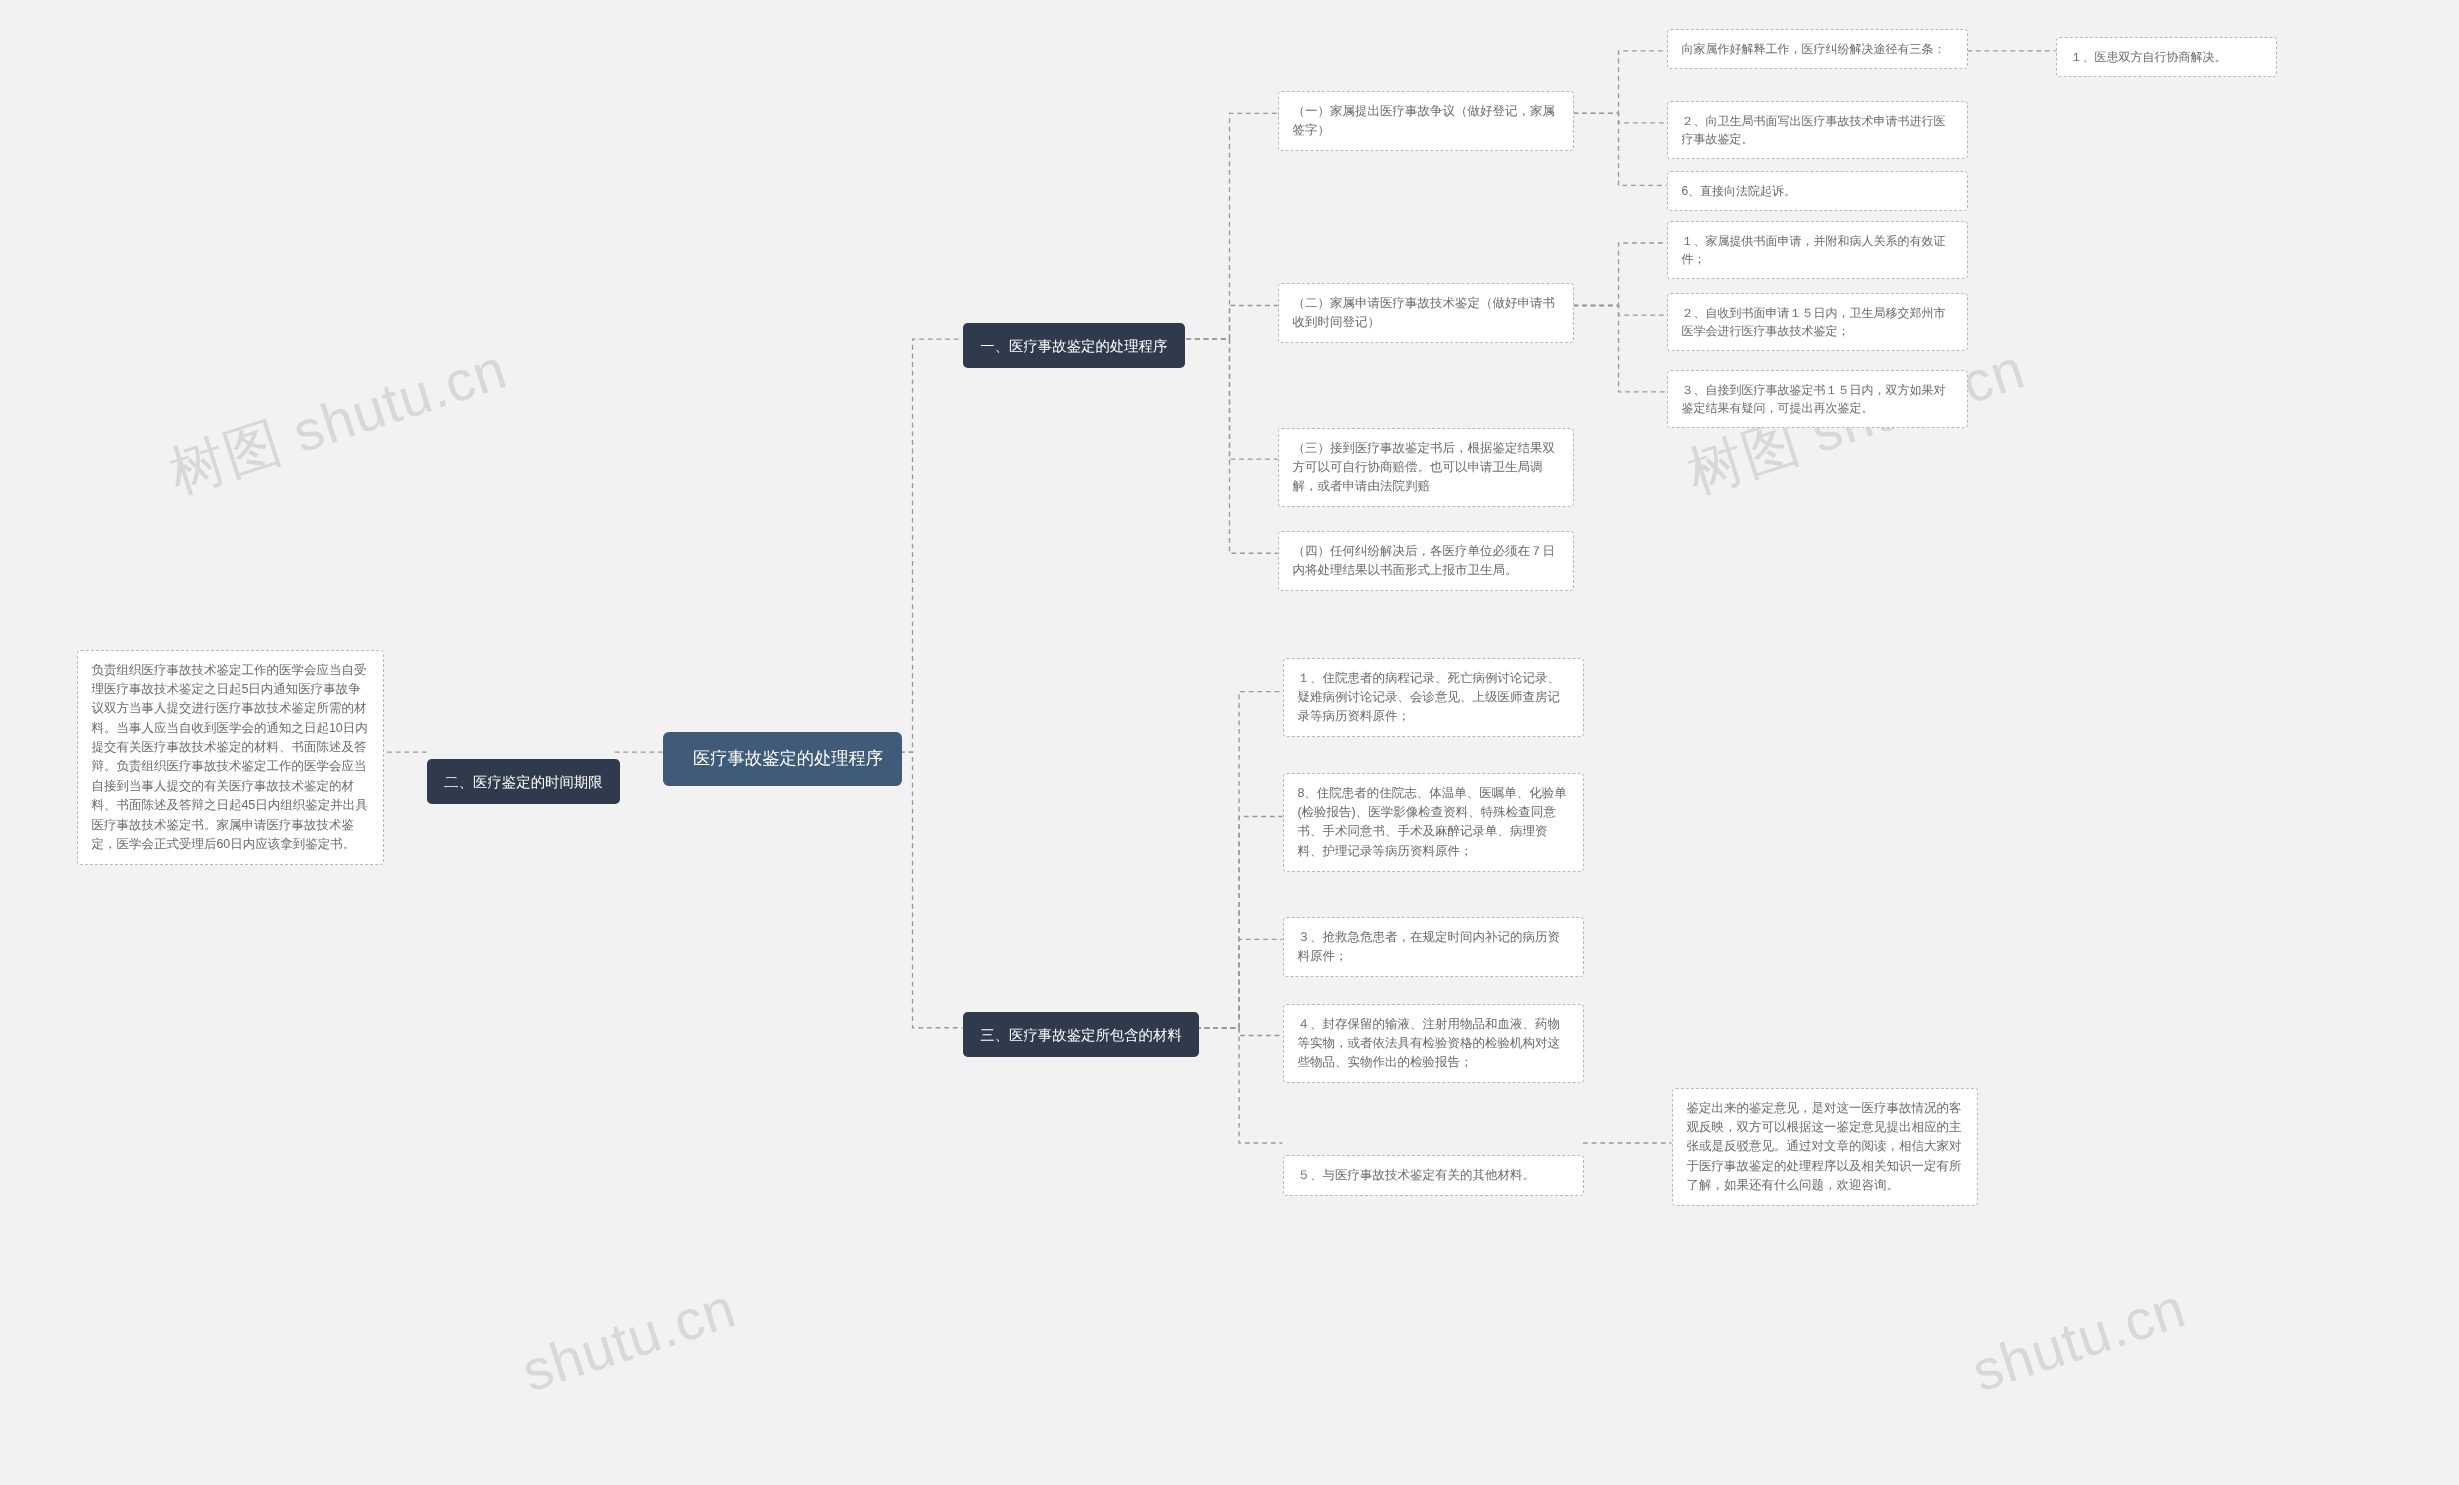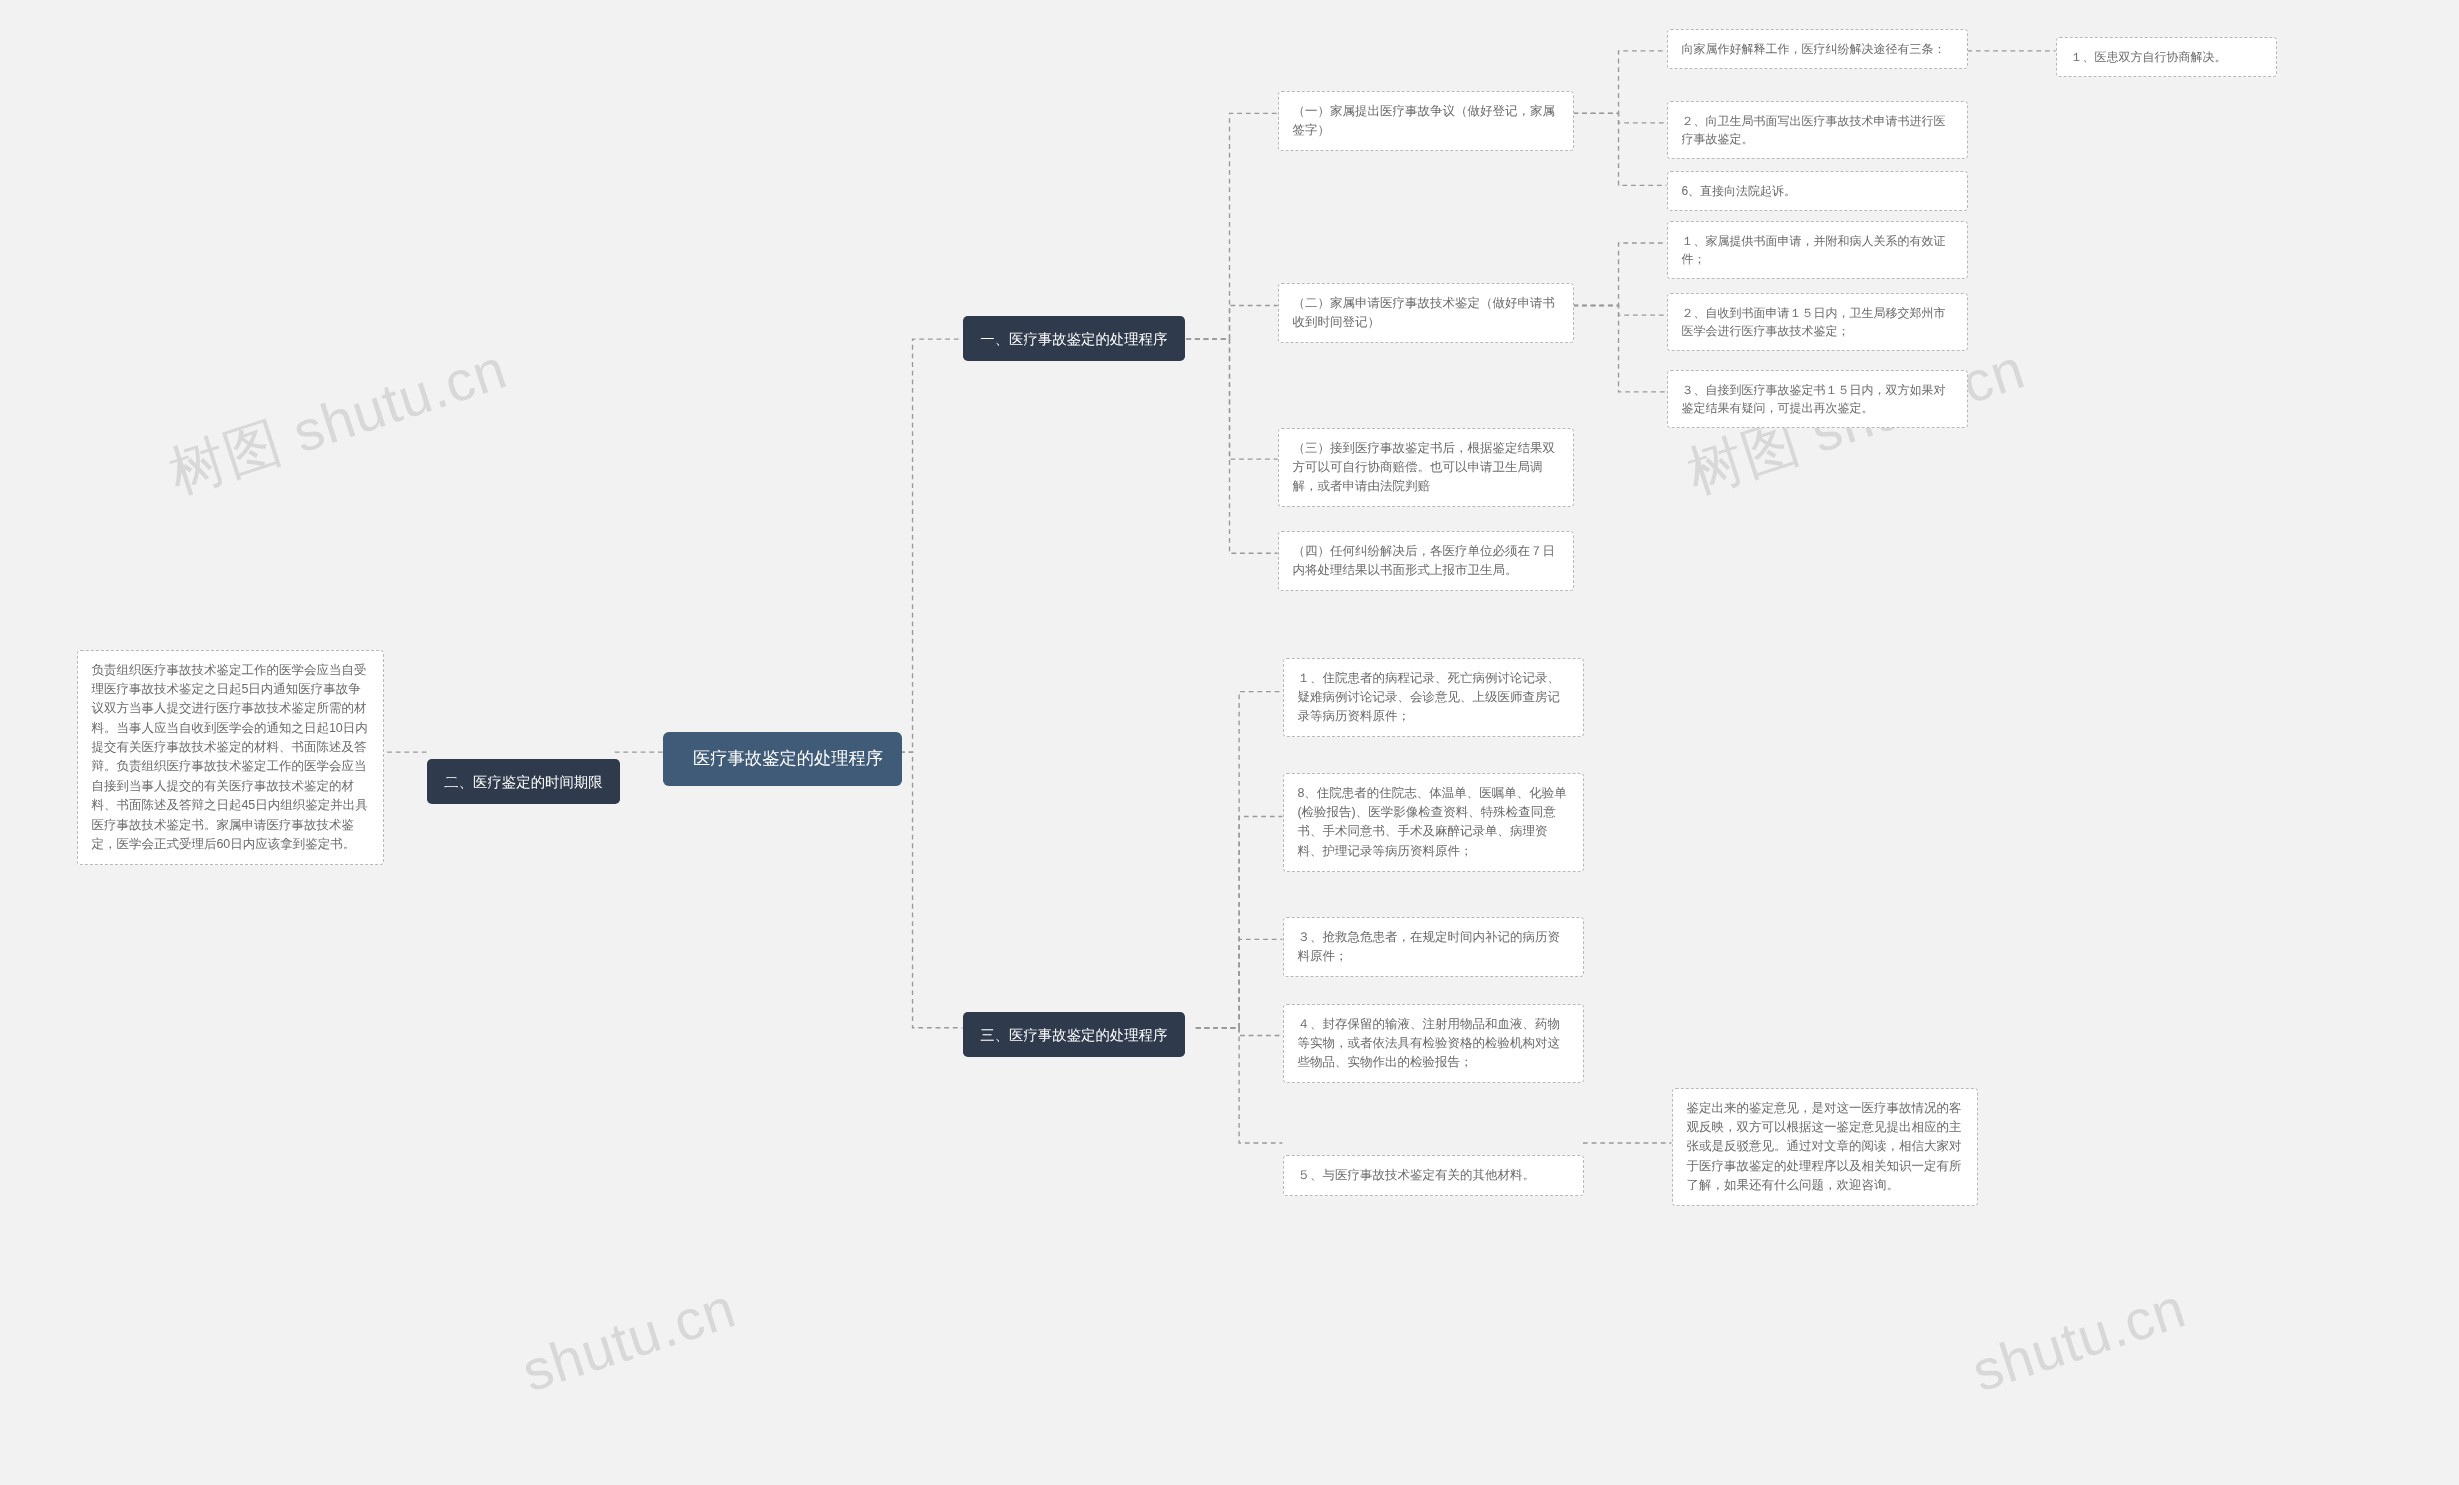--- a/index.html
+++ b/index.html
@@ -106,37 +106,37 @@
   <path d="M 1245 1070 L 1290 1070 L 1290 1190 L 1335 1190"></path>
 
   <path d="M 1648 1190 L 1695 1190 L 1740 1190"></path>
 </svg>
 
 <div class="node root" style="left:663px; top:732px;padding-left:30px;">医疗事故鉴定的处理程序</div>
 
 <div class="node branch" style="left:427px; top:751px;margin-top:8px;">二、医疗鉴定的时间期限</div>
 <div class="node leaf" style="left:77px; top:650px; width:307px;">负责组织医疗事故技术鉴定工作的医学会应当自受理医疗事故技术鉴定之日起5日内通知医疗事故争议双方当事人提交进行医疗事故技术鉴定所需的材料。当事人应当自收到医学会的通知之日起10日内提交有关医疗事故技术鉴定的材料、书面陈述及答辩。负责组织医疗事故技术鉴定工作的医学会应当自接到当事人提交的有关医疗事故技术鉴定的材料、书面陈述及答辩之日起45日内组织鉴定并出具医疗事故技术鉴定书。家属申请医疗事故技术鉴定，医学会正式受理后60日内应该拿到鉴定书。</div>
 
-<div class="node branch" style="left:963px; top:316px;font-family:Liberation Serif, serif;">一、医疗事故鉴定的处理程序</div>
+<div class="node branch" style="left:963px; top:323px;font-family:Liberation Serif, serif;">一、医疗事故鉴定的处理程序</div>
 
 <div class="node leaf" style="left:1278px; top:91px; width:296px;">（一）家属提出医疗事故争议（做好登记，家属签字）</div>
 <div class="node leaf" style="left:1278px; top:283px; width:296px;">（二）家属申请医疗事故技术鉴定（做好申请书收到时间登记）</div>
 <div class="node leaf" style="left:1278px; top:428px; width:296px;">（三）接到医疗事故鉴定书后，根据鉴定结果双方可以可自行协商赔偿。也可以申请卫生局调解，或者申请由法院判赔</div>
 <div class="node leaf" style="left:1278px; top:531px; width:296px;">（四）任何纠纷解决后，各医疗单位必须在７日内将处理结果以书面形式上报市卫生局。</div>
 
 <div class="node leaf small" style="left:1667px; top:29px; width:301px;">向家属作好解释工作，医疗纠纷解决途径有三条：</div>
 <div class="node leaf small" style="left:1667px; top:101px; width:301px;">２、向卫生局书面写出医疗事故技术申请书进行医疗事故鉴定。</div>
 <div class="node leaf small" style="left:1667px; top:171px; width:301px;">6、直接向法院起诉。</div>
 <div class="node leaf small" style="left:2056px; top:37px; width:221px;">１、医患双方自行协商解决。</div>
 
 <div class="node leaf small" style="left:1667px; top:221px; width:301px;">１、家属提供书面申请，并附和病人关系的有效证件；</div>
 <div class="node leaf small" style="left:1667px; top:293px; width:301px;">２、自收到书面申请１５日内，卫生局移交郑州市医学会进行医疗事故技术鉴定；</div>
 <div class="node leaf small" style="left:1667px; top:370px; width:301px;">３、自接到医疗事故鉴定书１５日内，双方如果对鉴定结果有疑问，可提出再次鉴定。</div>
 
-<div class="node branch" style="left:963px; top:1012px;">三、医疗事故鉴定的处理程序</div>
+<div class="node branch" style="left:963px; top:1012px;">三、医疗事故鉴定所包含的材料</div>
 
 <div class="node leaf" style="left:1283px; top:658px; width:301px;">１、住院患者的病程记录、死亡病例讨论记录、疑难病例讨论记录、会诊意见、上级医师查房记录等病历资料原件；</div>
 <div class="node leaf" style="left:1283px; top:773px; width:301px;">8、住院患者的住院志、体温单、医嘱单、化验单(检验报告)、医学影像检查资料、特殊检查同意书、手术同意书、手术及麻醉记录单、病理资料、护理记录等病历资料原件；</div>
 <div class="node leaf" style="left:1283px; top:917px; width:301px;">３、抢救急危患者，在规定时间内补记的病历资料原件；</div>
 <div class="node leaf" style="left:1283px; top:1004px; width:301px;">４、封存保留的输液、注射用物品和血液、药物等实物，或者依法具有检验资格的检验机构对这些物品、实物作出的检验报告；</div>
 <div class="node leaf" style="left:1283px; top:1155px; width:301px;">５、与医疗事故技术鉴定有关的其他材料。</div>
 <div class="node leaf" style="left:1672px; top:1088px; width:306px;">鉴定出来的鉴定意见，是对这一医疗事故情况的客观反映，双方可以根据这一鉴定意见提出相应的主张或是反驳意见。通过对文章的阅读，相信大家对于医疗事故鉴定的处理程序以及相关知识一定有所了解，如果还有什么问题，欢迎咨询。</div>
 
 
 </body></html>

